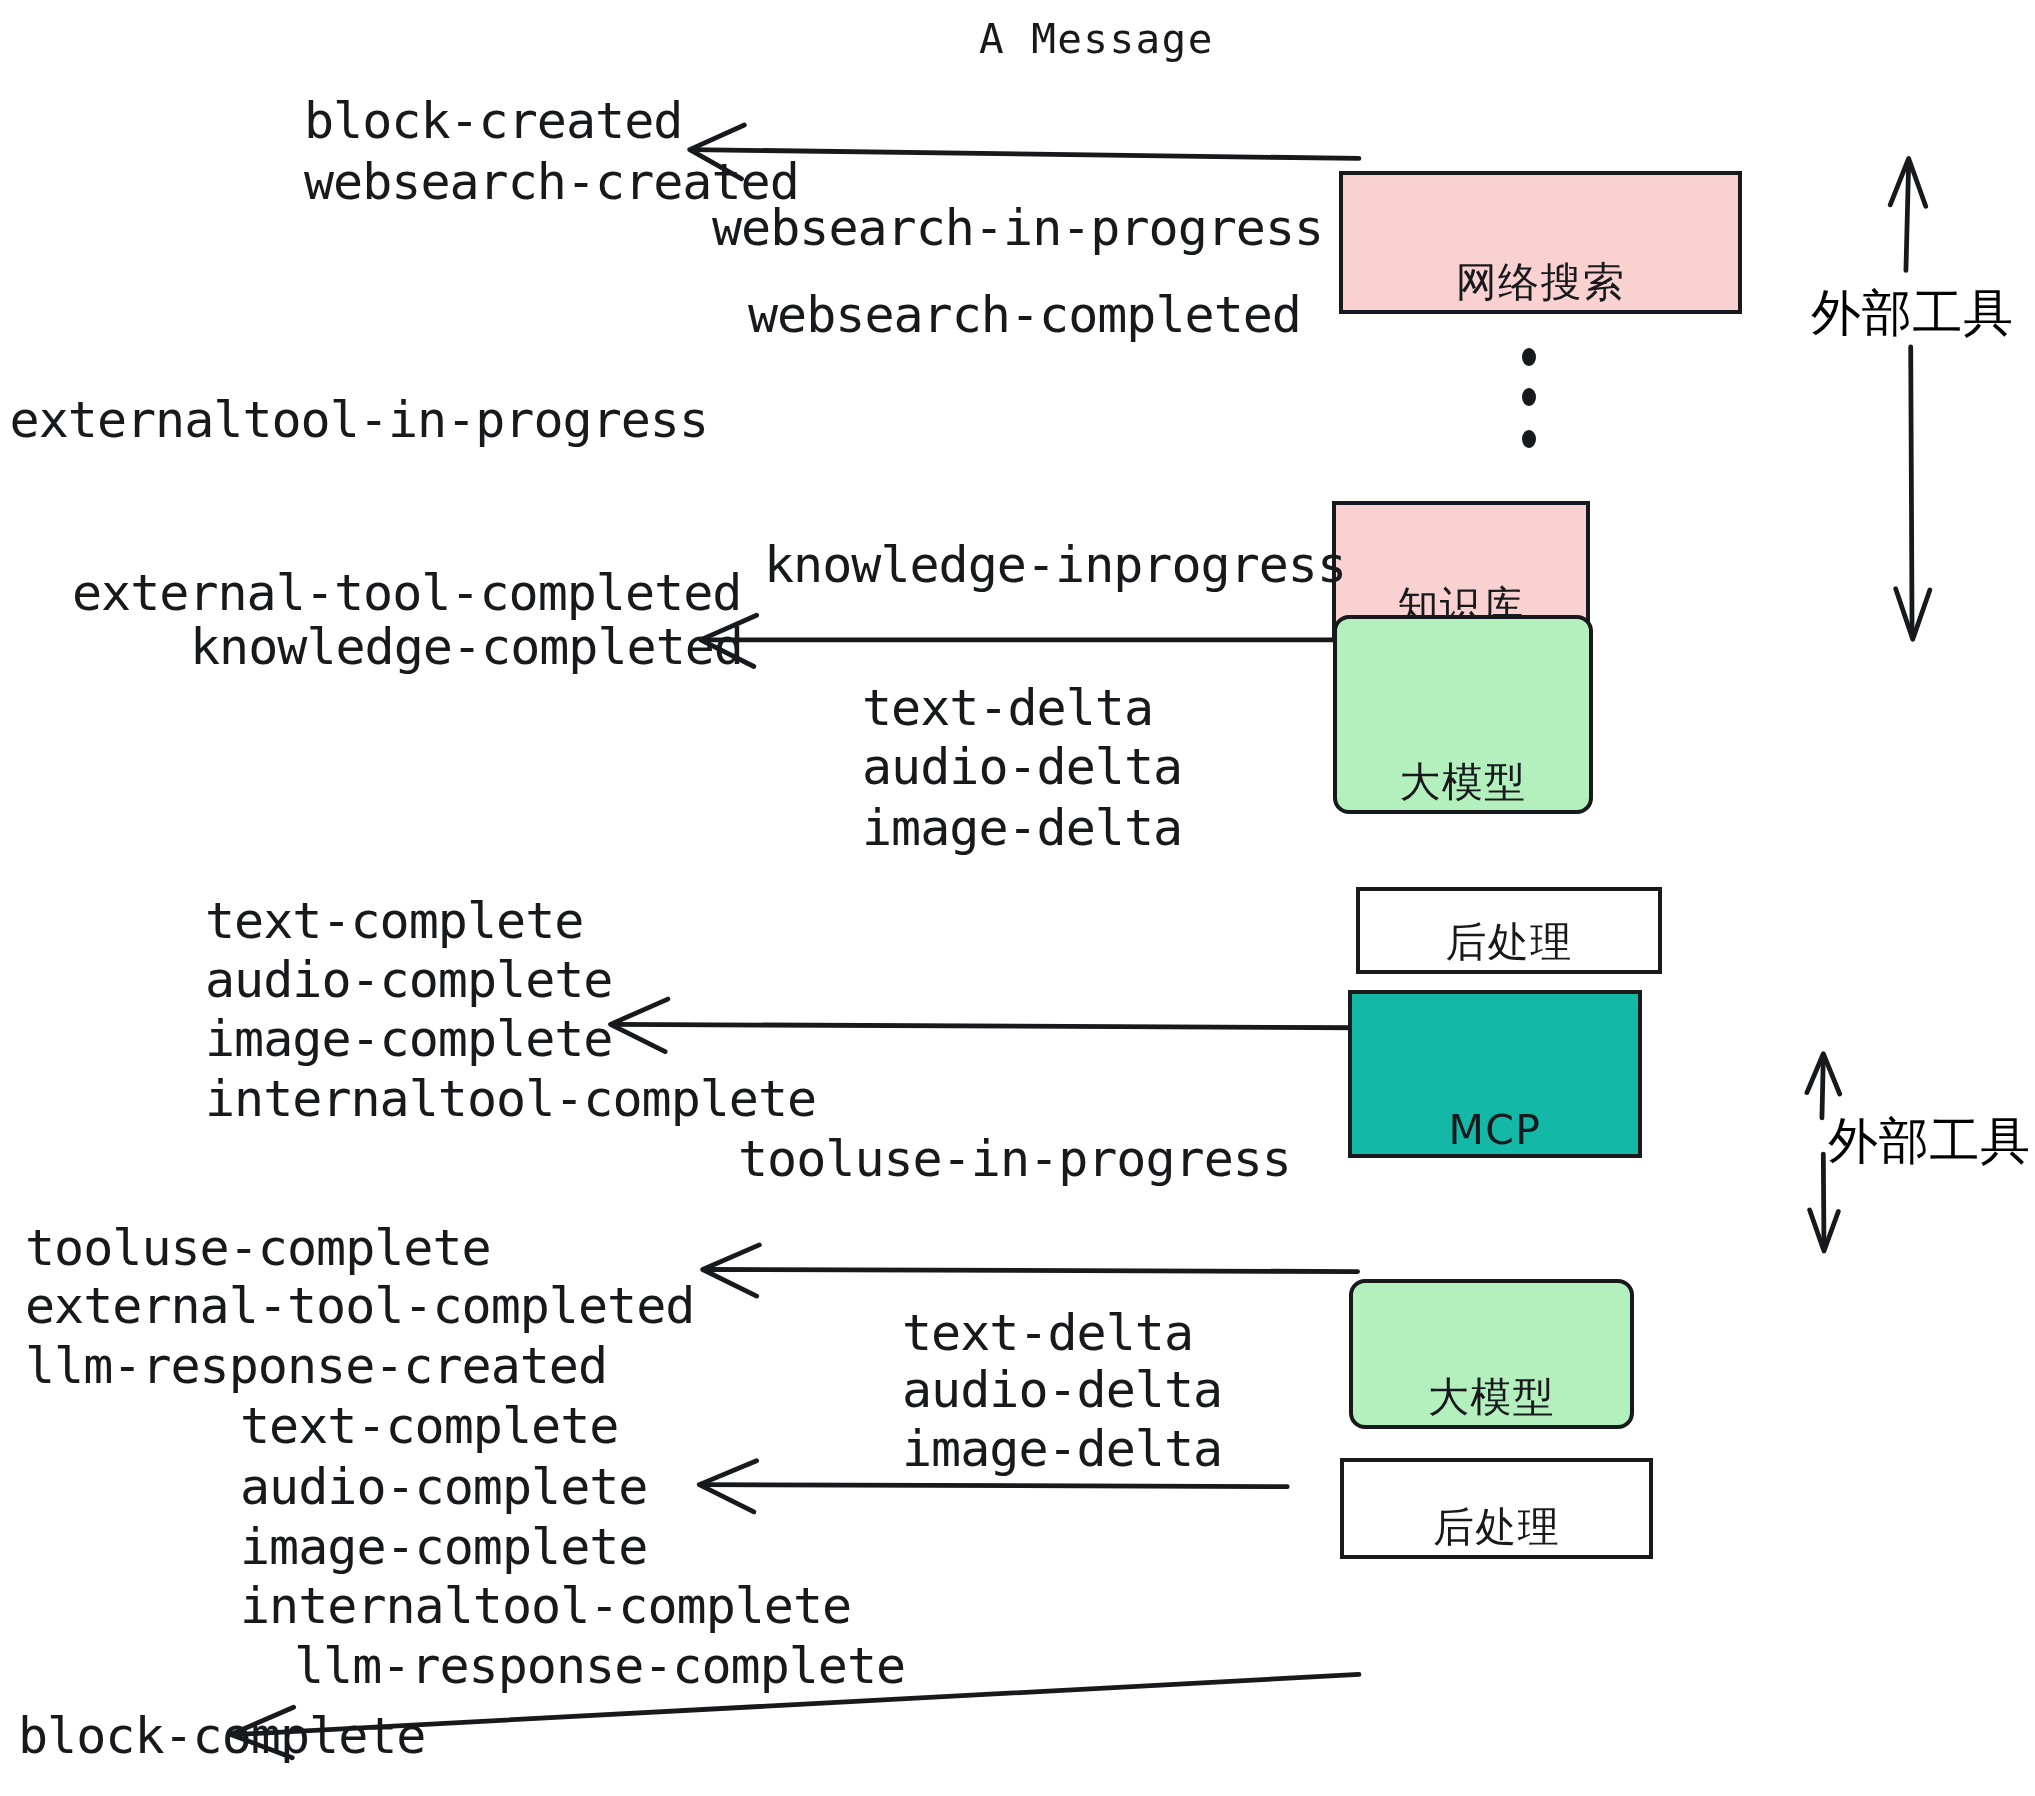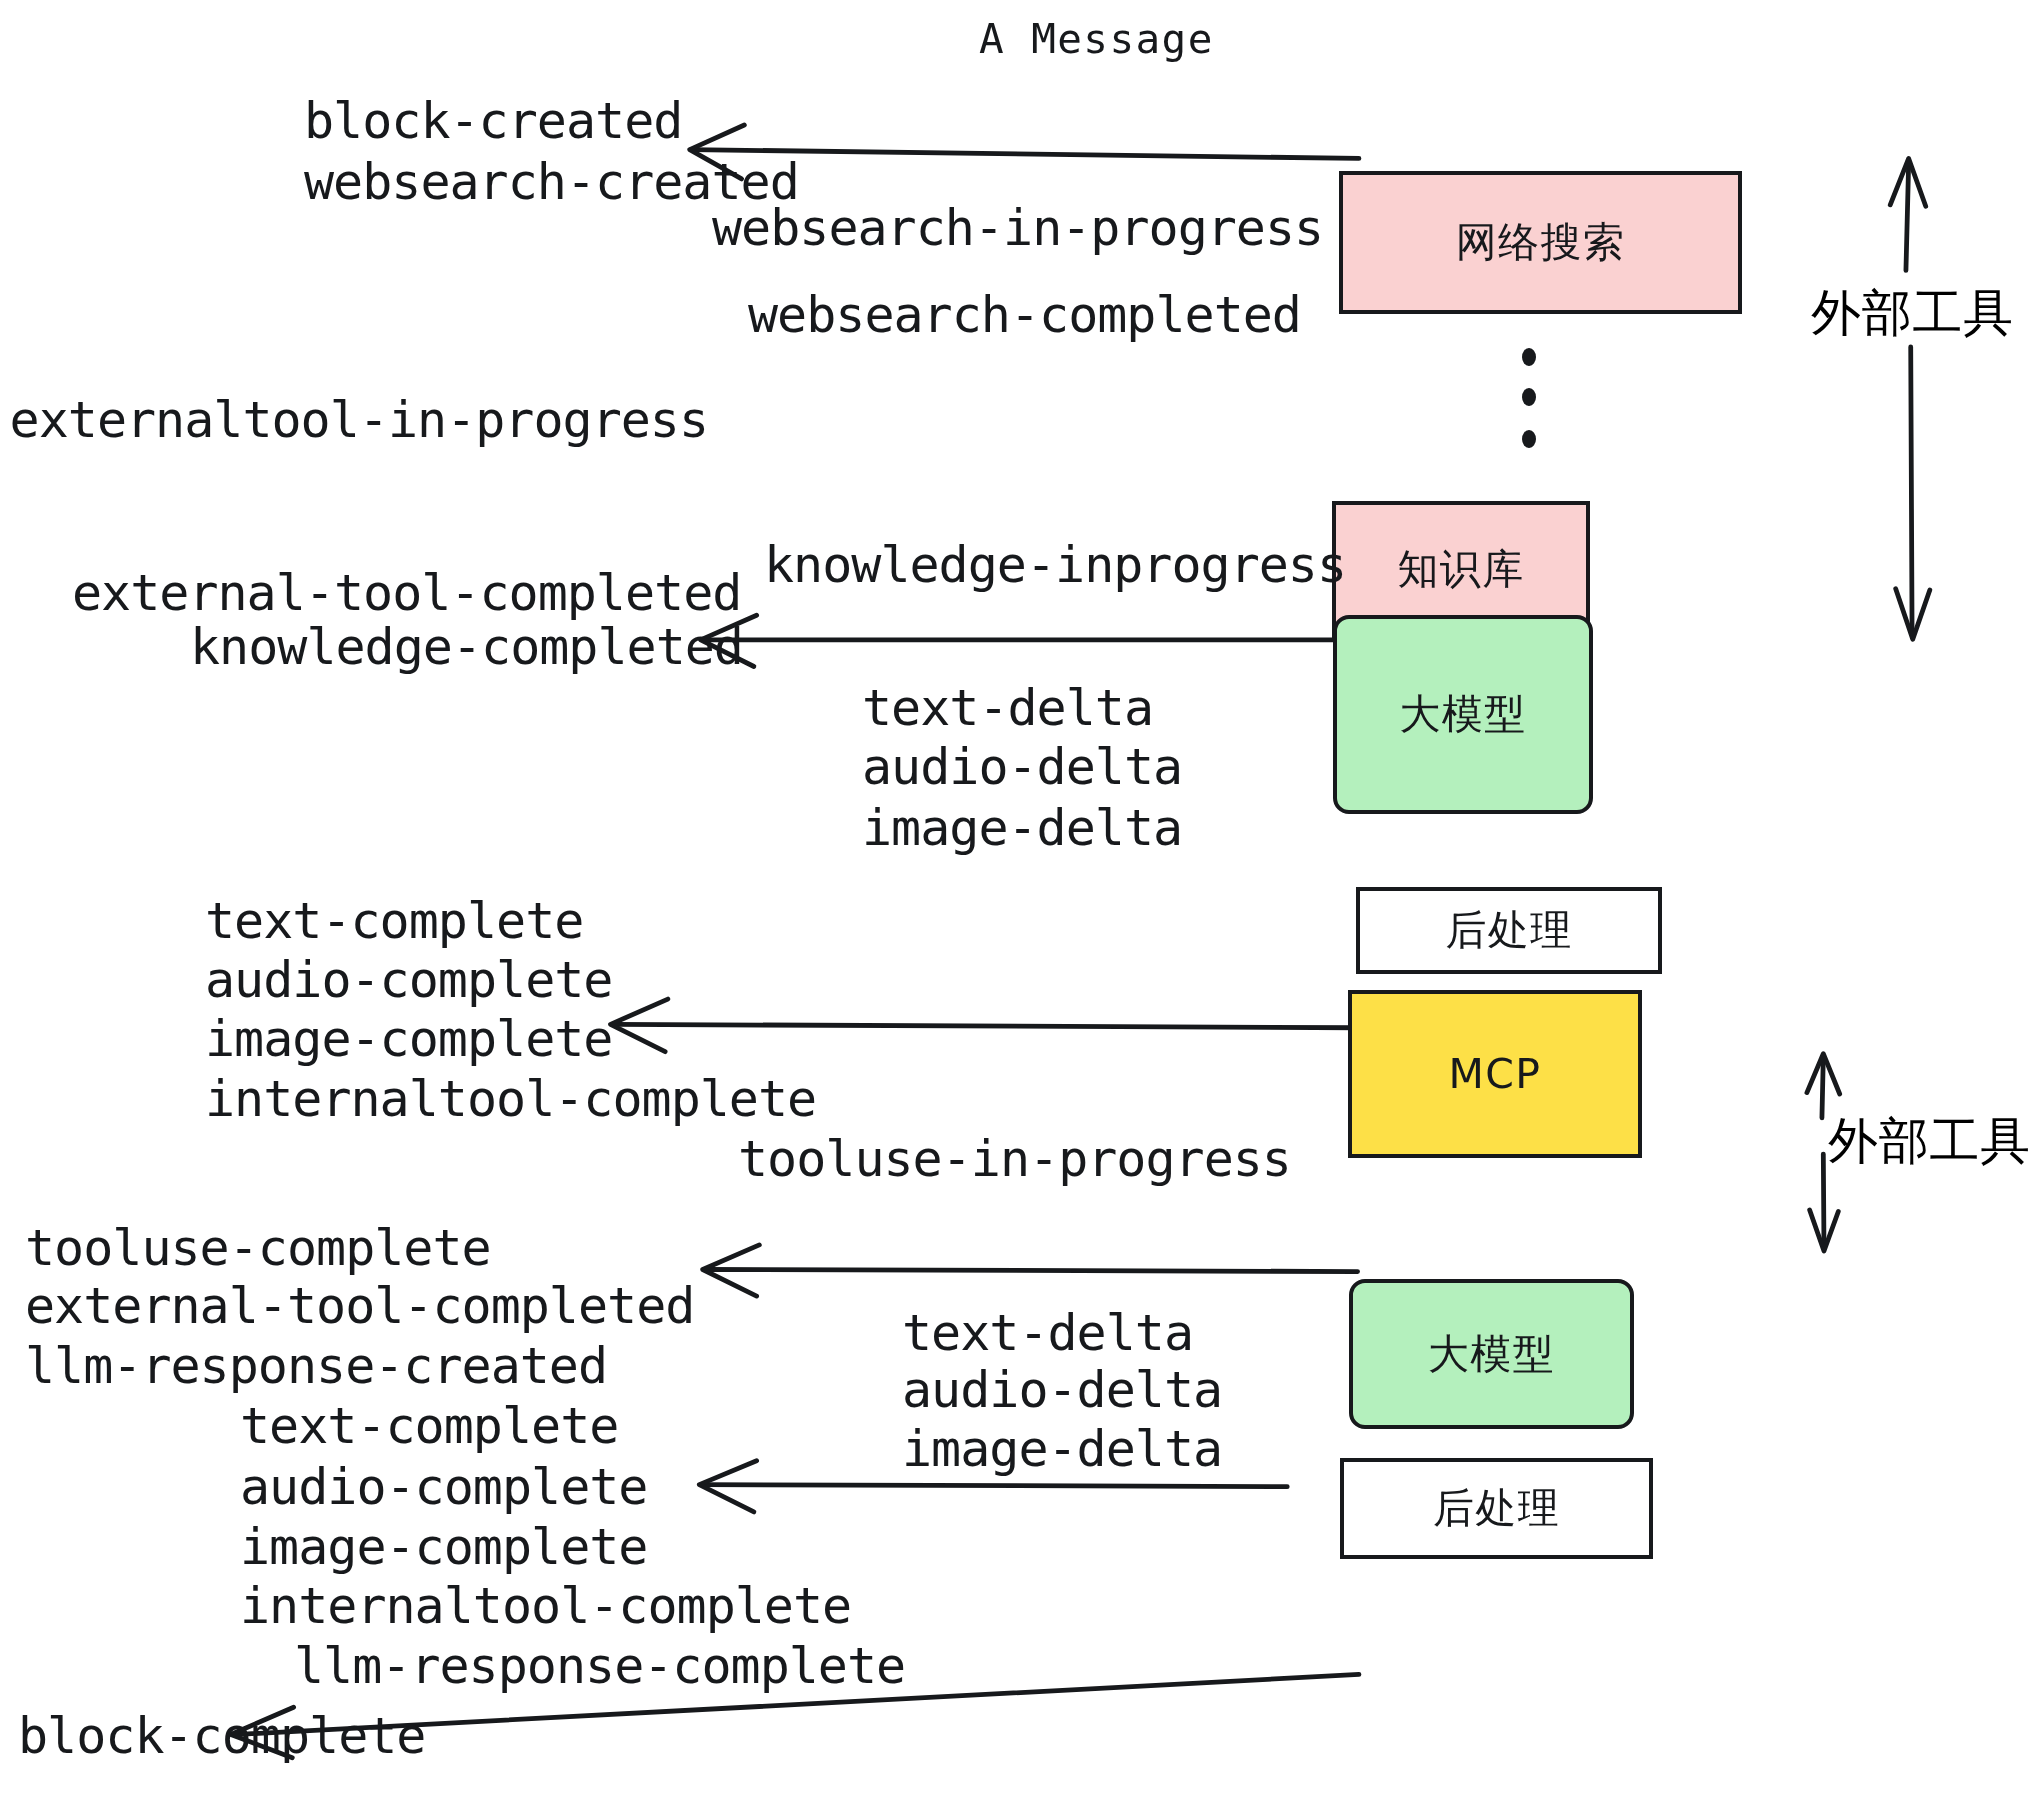--- a/index.html
+++ b/index.html
@@ -8,21 +8,21 @@
   .canvas{position:absolute;inset:0;width:2035px;height:1796px;}
   svg.layer{position:absolute;left:0;top:0;width:2035px;height:1796px;pointer-events:none;}
 
   
   .ev{position:absolute;white-space:pre;font-family:"DejaVu Sans Mono",monospace;
       font-size:50px;line-height:1.0;letter-spacing:-1px;color:#17191c;
       font-weight:400;}
 
   
   .box{position:absolute;border:4.1px solid #17191c;box-sizing:border-box;
-       display:flex;align-items:center;justify-content:center;}
+       display:flex;align-items:flex-end;justify-content:center;}
   .box span{font-family:"DejaVu Sans","Liberation Sans",sans-serif;
             font-size:41px;color:#17191c;letter-spacing:1.4px;}
   .pink{background:#fad1d1;}
   .green{background:#b4f0bd;border-radius:16px;}
   .yellow{background:#fbe48a;}
   .white{background:#ffffff;}
 
   
   .grp{position:absolute;font-family:Liberation Mono, monospace;
        font-size:50px;color:#000000;white-space:nowrap;letter-spacing:0.7px;}
@@ -87,21 +87,21 @@
   </div>
 
   <div class="box green" style="left: 1333px; top: 615px; width: 260px; height: 199px; background: rgb(180, 240, 189);">
     <span>大模型</span>
   </div>
 
   <div class="box white" style="left: 1356px; top: 887px; width: 306px; height: 87px; background: rgb(255, 255, 255);">
     <span>后处理</span>
   </div>
 
-  <div class="box yellow" style="left: 1348px; top: 990px; width: 294px; height: 168px; background: #fde047;">
+  <div class="box yellow" style="left: 1348px; top: 990px; width: 294px; height: 168px; background: #14b8a6;">
     <span class="mcplbl">MCP</span>
   </div>
 
   <div class="box green" style="left: 1349px; top: 1279px; width: 285px; height: 150px; background: rgb(180, 240, 189);">
     <span>大模型</span>
   </div>
 
   <div class="box white" style="left: 1340px; top: 1458px; width: 313px; height: 101px; background: rgb(255, 255, 255);">
     <span>后处理</span>
   </div>

